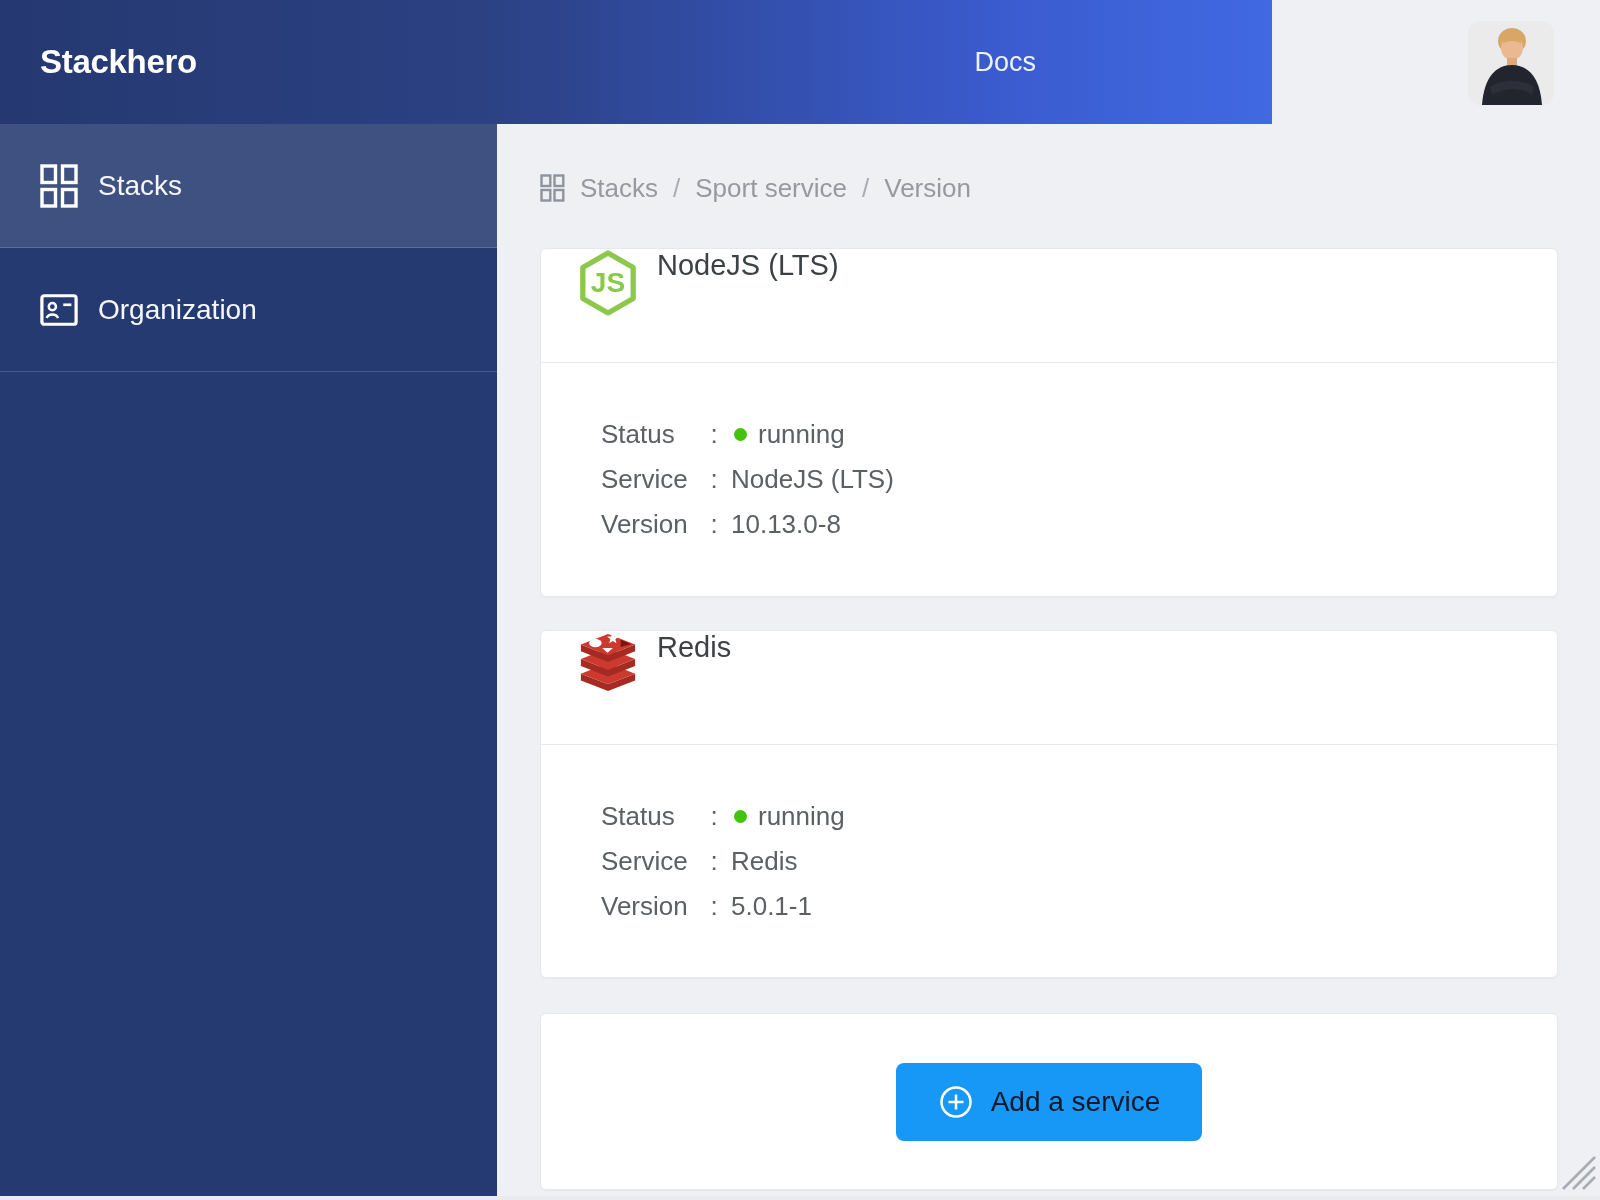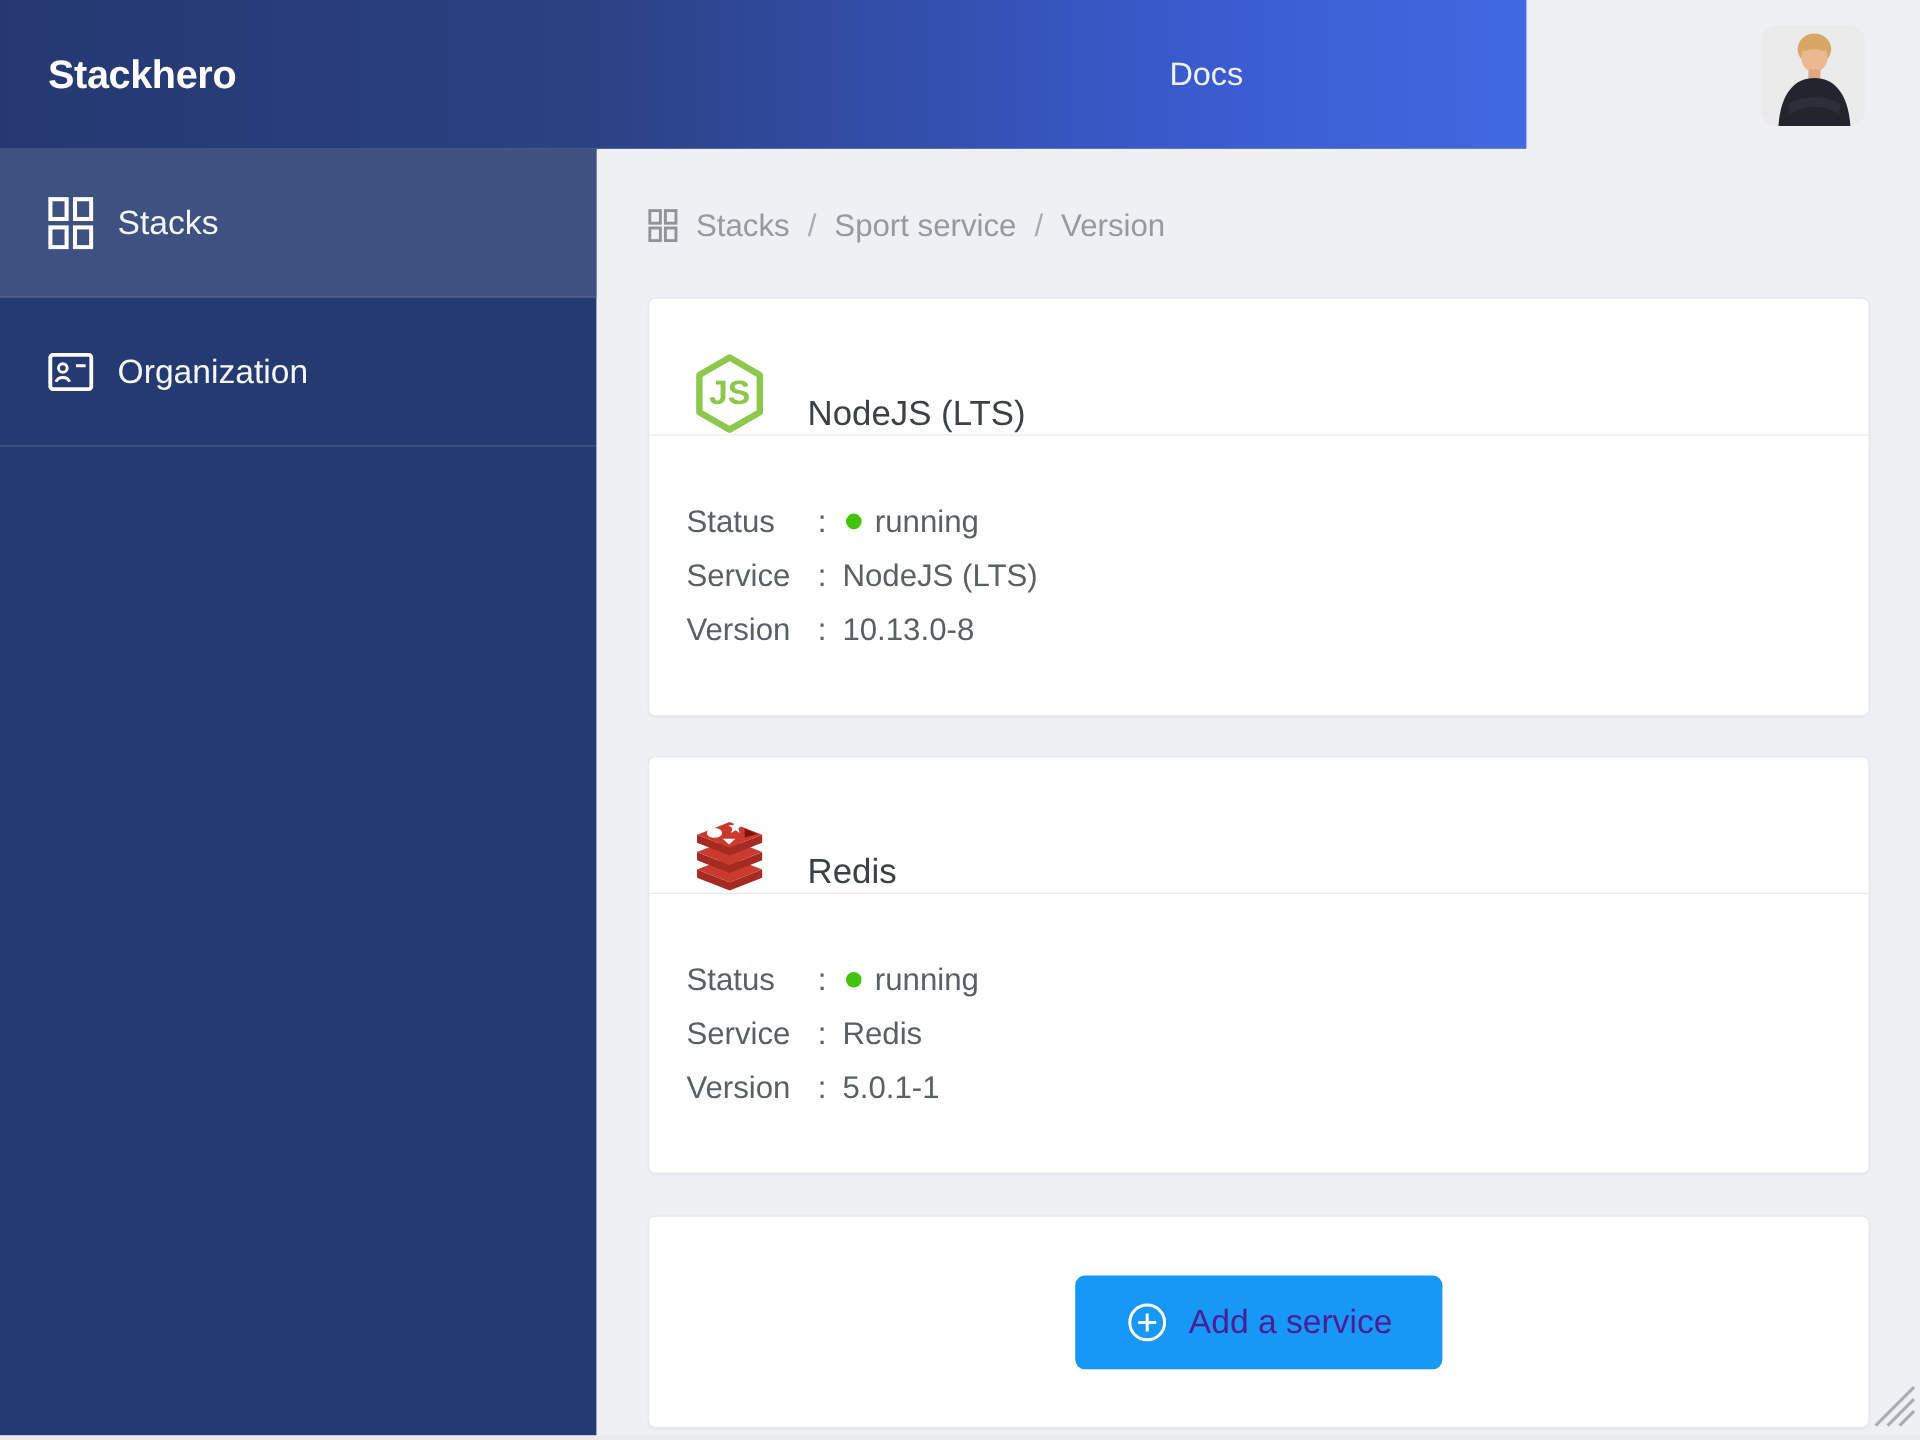--- a/index.html
+++ b/index.html
@@ -50,39 +50,39 @@
     color:#97999e; font-size:26px; height:28px; margin-bottom:46px;
   }
   .breadcrumb .bc-item { cursor:pointer; }
   .breadcrumb .bc-sep { color:#a9acb1; }
 
   .card {
     background:#ffffff; border:1px solid #e5e8ec; border-radius:6px;
     box-shadow:0 1px 2px rgba(30,40,60,0.04); width:1018px;
   }
   .card-head {
-    height:114px; display:flex; align-items:flex-end; gap:34px;
+    height:114px; display:flex; align-items:flex-start; gap:18px;
     padding:0 36px; border-bottom:1px solid #e7eaee;
   }
   .card-title { font-size:29px; color:#3c4144; font-weight:500; }
-  .card-body { padding:56px 40px 0 31px; height:234px; }
+  .card-body { padding:56px 40px 0 60px; height:234px; }
   .row { display:flex; align-items:center; line-height:30px; margin-bottom:15px;
          font-size:26px; color:#5b6065; }
   .row .lbl { width:100px; }
   .row .sep { width:26px; text-align:center; }
   .row .val { margin-left:4px; }
   .dot { width:13px; height:13px; border-radius:50%; background:#43c20e;
          margin:0 11px 0 7px; flex:0 0 auto; }
   .card.svc1 { height:349px; margin-bottom:33px; }
   .card.svc2 { height:348px; margin-bottom:35px; }
 
   .card.add-card { height:177px; display:flex; align-items:center; justify-content:center; }
   .add-btn {
     width:306px; height:78px; border:none; border-radius:8px; background:#1797f6;
-    color:#4c1d95; font-size:28px; font-family:"Liberation Sans", sans-serif;
+    color:#0f172a; font-size:28px; font-family:"Liberation Sans", sans-serif;
     display:flex; align-items:center; justify-content:center; gap:17px; cursor:pointer;
   }
 
   .bottom-strip {
     position:absolute; left:0; right:0; bottom:0; height:4px; background:#e9ebef; z-index:10;
   }
   .resize-handle { position:absolute; right:3px; bottom:5px; z-index:11; cursor:nwse-resize; }
 </style>
 </head>
 <body>

